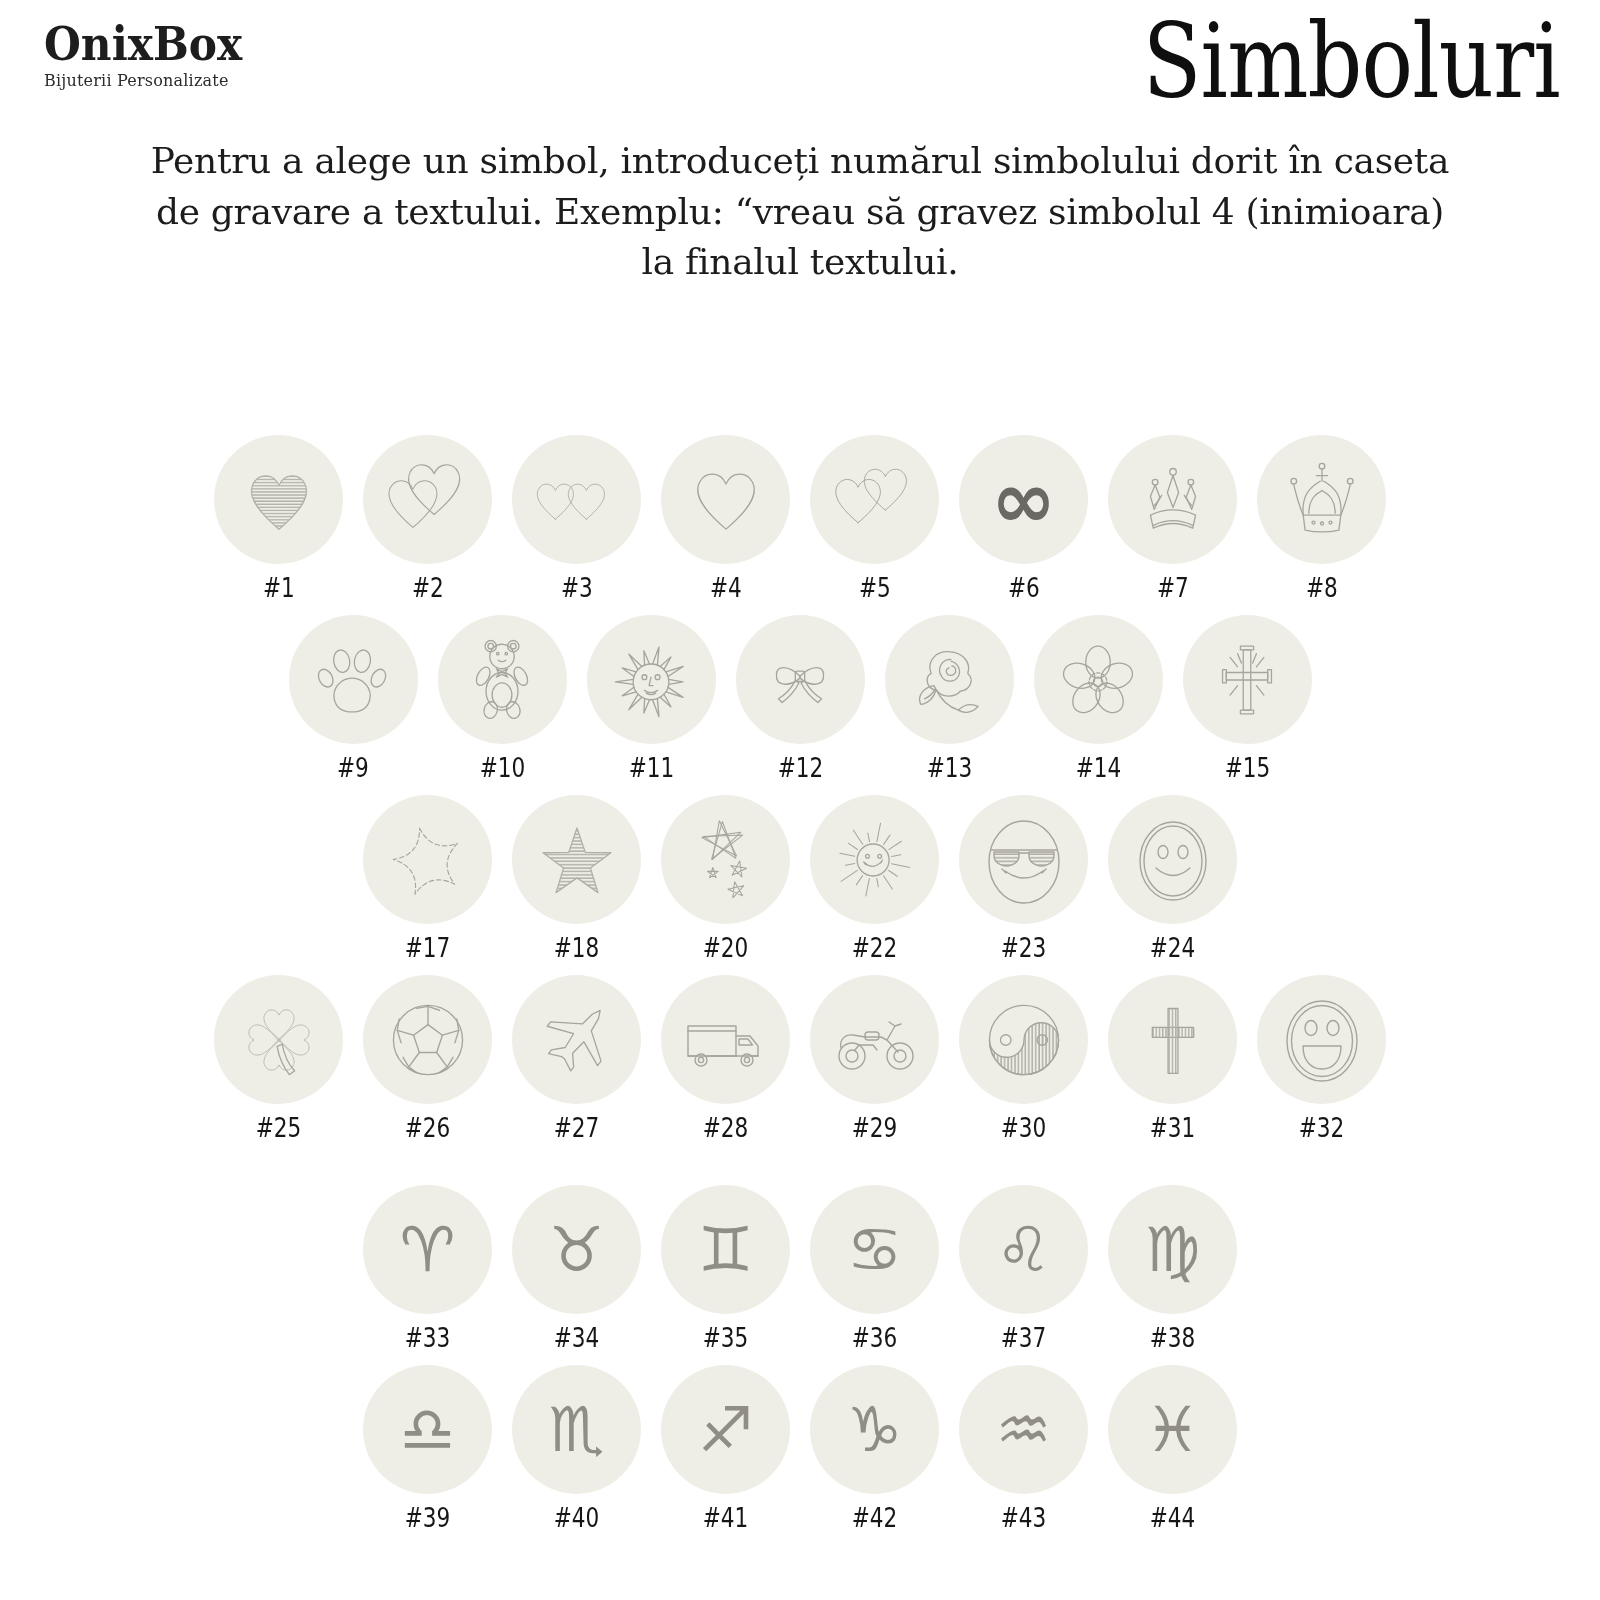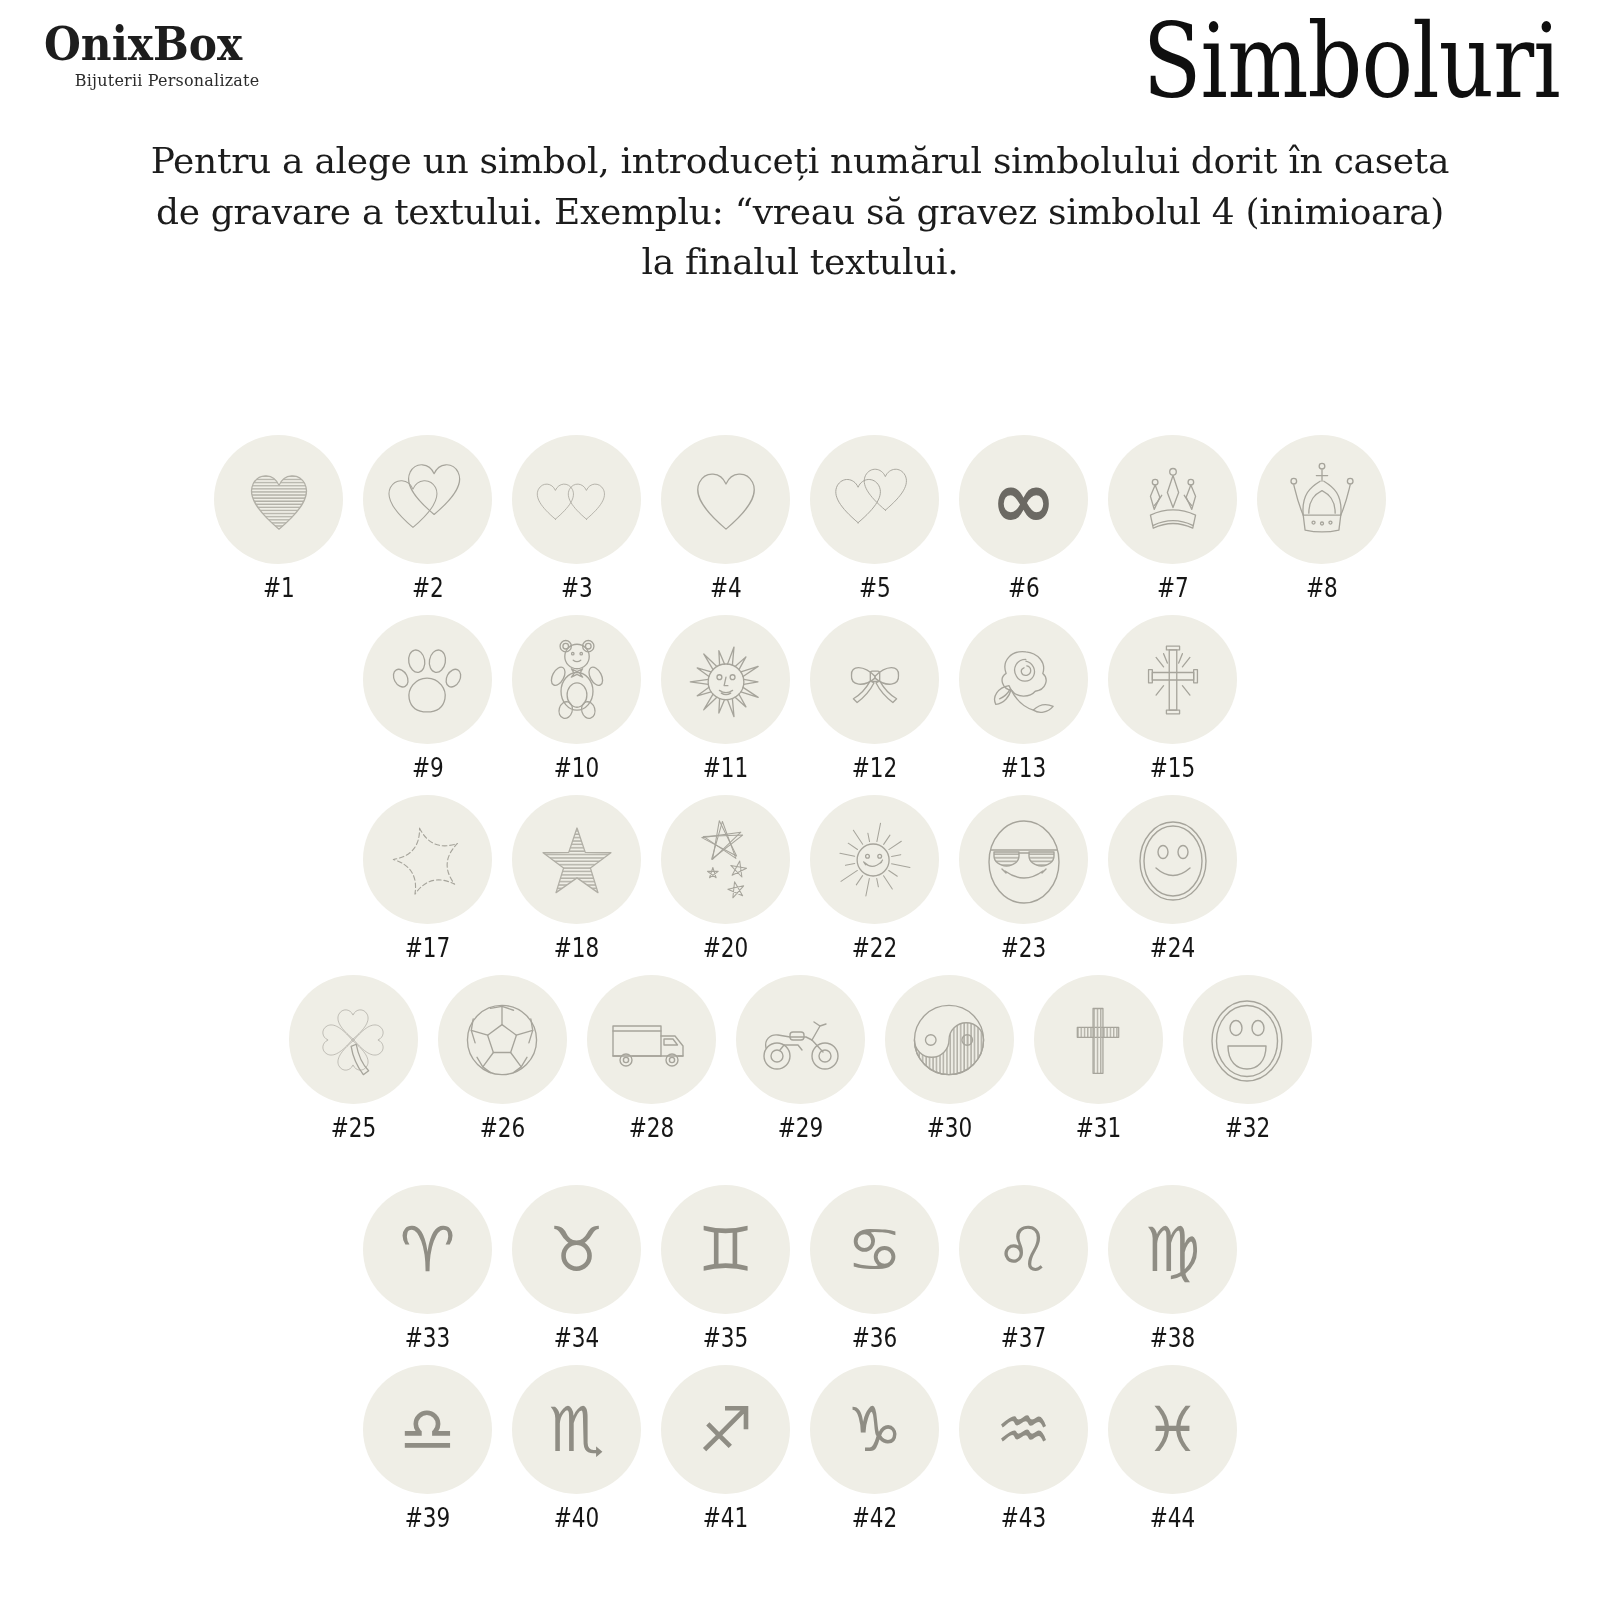--- a/index.html
+++ b/index.html
@@ -2,21 +2,21 @@
 <html><head>
 <meta charset="utf-8">
 <style>
   html,body{margin:0;padding:0;}
   body{
     width:1600px;height:1600px;position:relative;overflow:hidden;
     background:#ffffff;color:#1a1a1a;
     font-family:"DejaVu Serif","Liberation Serif",serif;
   }
   
-  .logo{position:absolute;left:44px;top:20px;text-align:right;}
+  .logo{position:absolute;left:44px;top:20px;text-align:left;}
   .logo-name{
     font-family:"DejaVu Serif",serif;font-weight:bold;font-size:46px;
     color:#1d1d1d;line-height:1.05;transform:scaleX(.92);transform-origin:left center;
   }
   .logo-tagline{
     font-family:"DejaVu Serif",serif;font-weight:normal;font-size:16px;
     color:#2b2b2b;margin-top:3px;letter-spacing:.2px;
   }
   .title{margin:6px 0 0;text-align:right;font-weight:normal;color:#0f0f0f;}
   .title .squish{
@@ -223,20 +223,34 @@
             <path d="M24 70 C29 68 33 64 35 60"></path>
             <path d="M36 60 C42 72 50 79 60 82"></path>
             <path d="M60 82 C66 76 74 75 81 78 C75 85 66 86 60 82 Z"></path>
           </svg>
         </div>
         <div class="num">#13</div>
       </div>
       <div class="cell">
         <div class="circle">
           <svg viewBox="0 0 100 100" width="94" height="94" fill="none" stroke="#a6a49b" stroke-width="1.4" stroke-linecap="round" stroke-linejoin="round">
+            <ellipse cx="50.0" cy="31.0" rx="13" ry="17" transform="rotate(0 50.0 31.0)"></ellipse>
+            <ellipse cx="70.0" cy="45.5" rx="13" ry="17" transform="rotate(72 70.0 45.5)"></ellipse>
+            <ellipse cx="62.3" cy="69.0" rx="13" ry="17" transform="rotate(144 62.3 69.0)"></ellipse>
+            <ellipse cx="37.7" cy="69.0" rx="13" ry="17" transform="rotate(216 37.7 69.0)"></ellipse>
+            <ellipse cx="30.0" cy="45.5" rx="13" ry="17" transform="rotate(288 30.0 45.5)"></ellipse>
+            <circle cx="50" cy="52" r="9.5" stroke-dasharray="3.4 2"></circle>
+            <circle cx="50" cy="52" r="5"></circle>
+          </svg>
+        </div>
+        <div class="num">#14</div>
+      </div>
+      <div class="cell">
+        <div class="circle">
+          <svg viewBox="0 0 100 100" width="94" height="94" fill="none" stroke="#a6a49b" stroke-width="1.4" stroke-linecap="round" stroke-linejoin="round">
             <rect x="46" y="18" width="8" height="64"></rect>
             <rect x="43" y="14" width="14" height="4"></rect>
             <rect x="43" y="82" width="14" height="4"></rect>
             <rect x="28" y="42" width="44" height="8"></rect>
             <rect x="24" y="39" width="4" height="14"></rect>
             <rect x="72" y="39" width="4" height="14"></rect>
             <path d="M40 36 L32 26 M60 36 L68 26 M40 56 L32 66 M60 56 L68 66 M44 32 L40 22 M56 32 L60 22"></path>
           </svg>
         </div>
         <div class="num">#15</div>
@@ -339,20 +353,28 @@
             <circle cx="50" cy="50" r="36"></circle>
             <path d="M50 34 L65 45 L59 63 L41 63 L35 45 Z"></path>
             <path d="M50 34 V15 M65 45 L82 40 M59 63 L70 78 M41 63 L30 78 M35 45 L18 40"></path>
             <path d="M38 17 L50 15 L62 19 M80 28 L82 40 L78 53 M62 84 L70 78 L76 68 M38 84 L30 78 L24 68 M20 28 L18 40 L22 53"></path>
           </svg>
         </div>
         <div class="num">#26</div>
       </div>
       <div class="cell">
         <div class="circle">
+          <svg viewBox="0 0 100 100" width="94" height="94" fill="none" stroke="#a6a49b" stroke-width="1.4" stroke-linecap="round" stroke-linejoin="round">
+            <path d="M50 10 L54 18 L56 33 L84 52 L84 58 L57 47 L55 64 L65 75 L65 80 L52 74 L48 74 L35 80 L35 75 L45 64 L43 47 L16 58 L16 52 L44 33 L46 18 Z" transform="rotate(38 50 50)"></path>
+          </svg>
+        </div>
+        <div class="num">#27</div>
+      </div>
+      <div class="cell">
+        <div class="circle">
           <svg viewBox="0 0 100 100" width="100" height="100" fill="none" stroke="#a6a49b" stroke-width="1.4" stroke-linecap="round" stroke-linejoin="round">
             <rect x="12" y="36" width="48" height="30"></rect>
             <path d="M12 41 H60"></path>
             <path d="M60 46 H74 L82 56 V66 H60"></path>
             <path d="M63 49 H72 L76.5 55 H63 Z"></path>
             <circle cx="25" cy="70" r="6"></circle>
             <circle cx="25" cy="70" r="2.6"></circle>
             <circle cx="71" cy="70" r="6"></circle>
             <circle cx="71" cy="70" r="2.6"></circle>
             <path d="M12 66 H19 M31 66 H60 M77 66 H82"></path>

